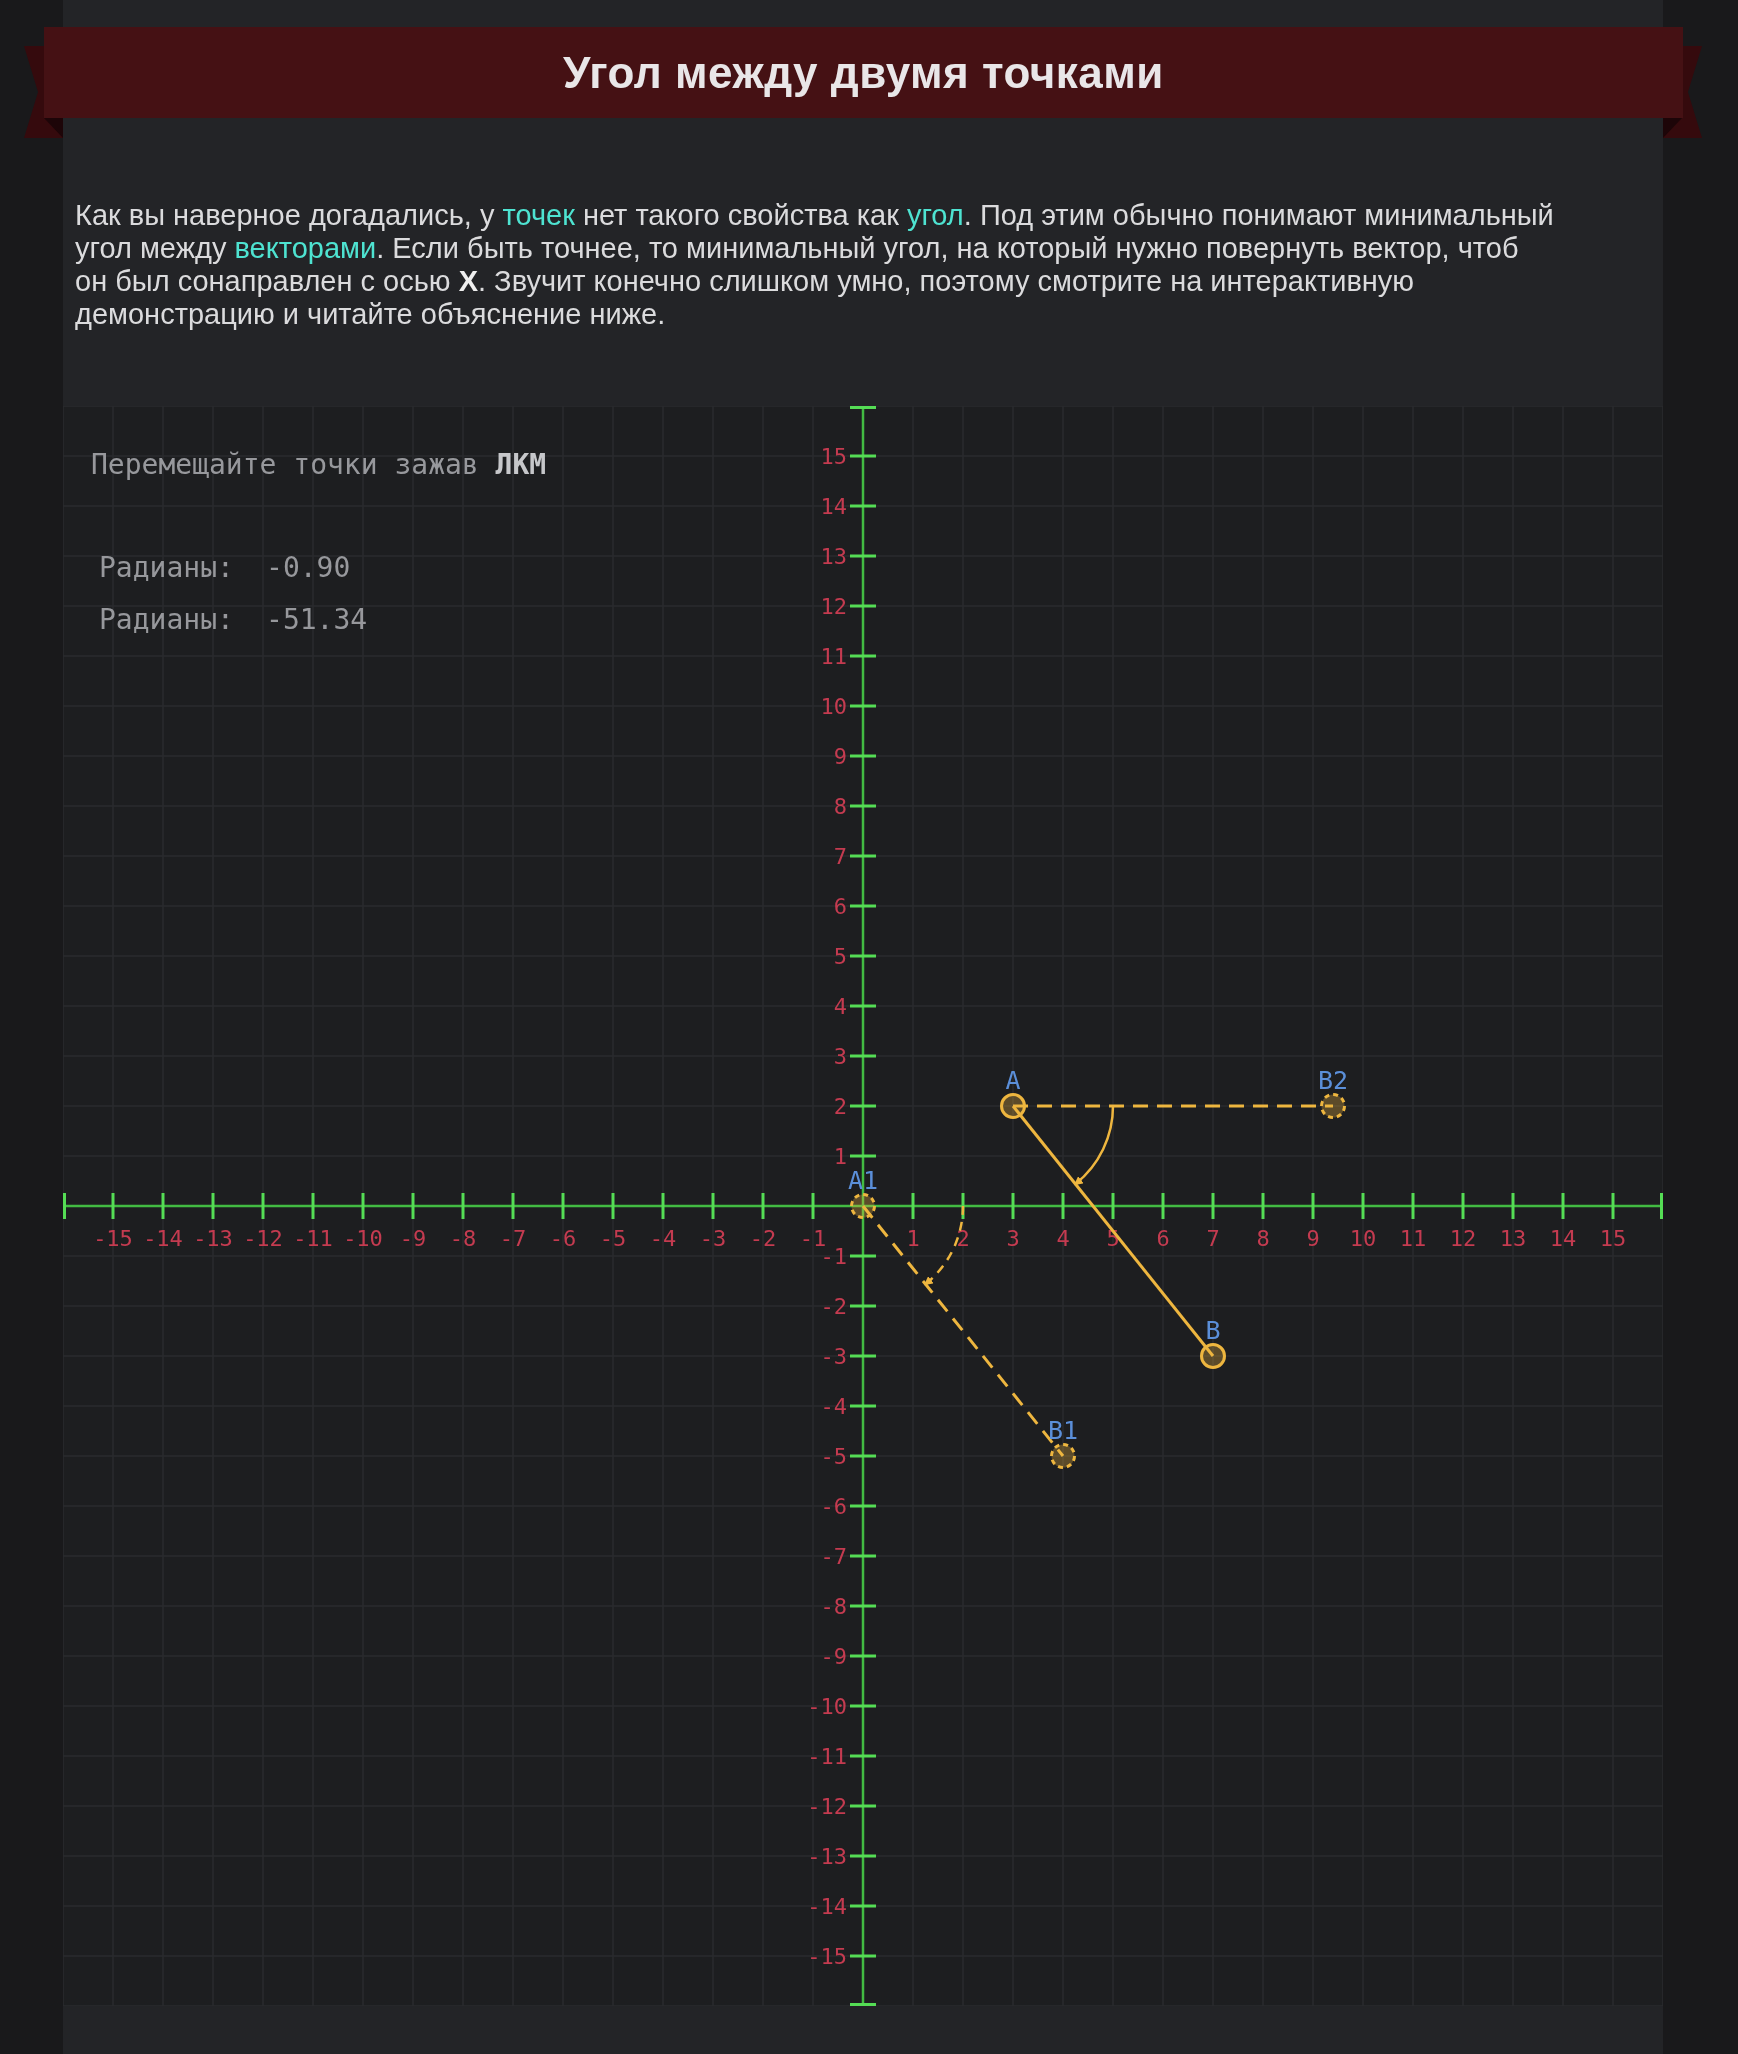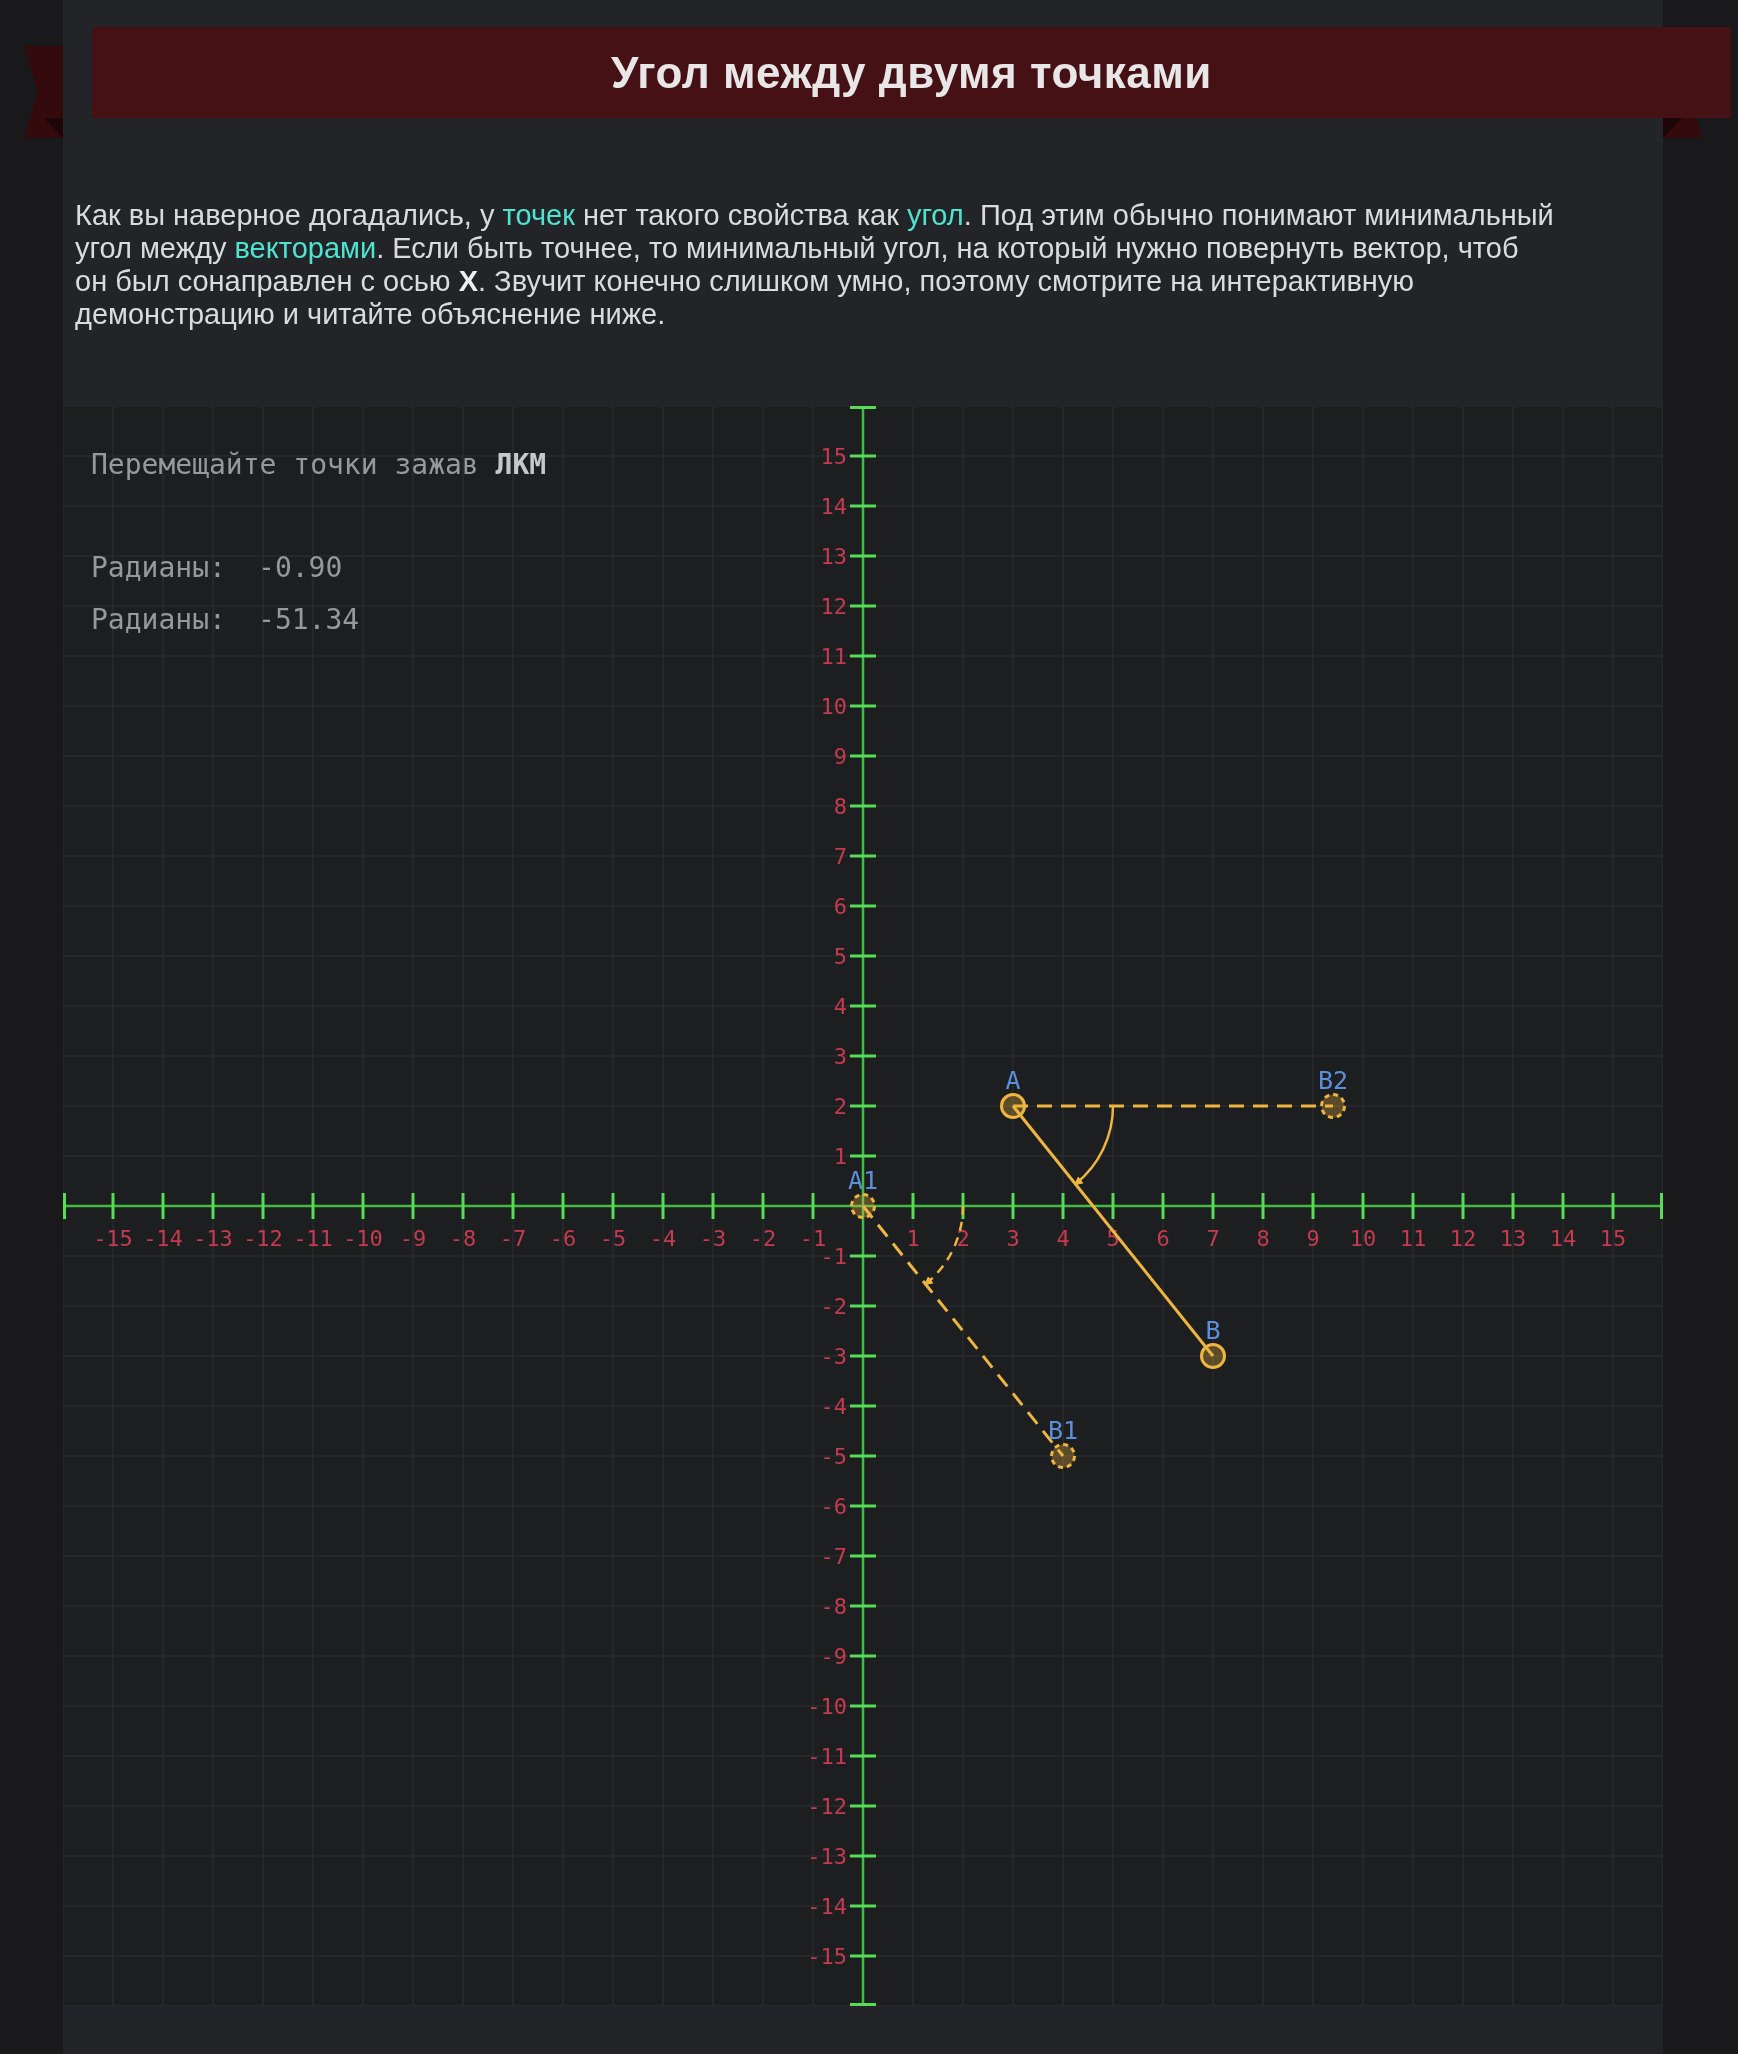--- a/index.html
+++ b/index.html
@@ -9,21 +9,21 @@
     font-family:"Liberation Sans",sans-serif;
   }
   .content{
     position:absolute;left:63px;top:0;width:1600px;height:2054px;
     background:#232427;
   }
   
   .ribbon-band{
     position:absolute;left:-19px;top:27px;width:1639px;height:91px;
     background:#451114;z-index:3;
-    display:flex;align-items:center;justify-content:center;margin-left:48px;
+    display:flex;align-items:center;justify-content:center;
   }
   .ribbon-title{
     color:#e9e6e8;font-size:44px;font-weight:bold;letter-spacing:0.5px;
   }
   .ribbon-tail{
     position:absolute;top:46px;width:39px;height:92px;background:#350a0d;z-index:1;
   }
   .ribbon-tail.left{left:-39px;clip-path:polygon(0 0,100% 0,100% 100%,0 100%,36% 50%);}
   .ribbon-tail.right{left:1600px;clip-path:polygon(0 0,100% 0,64% 50%,100% 100%,0 100%);}
   .ribbon-fold{position:absolute;top:118px;width:19px;height:20px;background:#1d0508;z-index:2;}
@@ -43,21 +43,21 @@
   }
   .plot-wrap svg{display:block;}
   svg text{font-family:"DejaVu Sans Mono","Liberation Mono",monospace;}
   .plot-info{
     position:absolute;left:28px;top:0;width:600px;
     font-family:"DejaVu Sans Mono","Liberation Mono",monospace;
     color:#97989c;font-size:28px;pointer-events:none;
   }
   .plot-hint{position:absolute;left:0;top:42px;white-space:pre;text-align:right;}
   .plot-hint b{color:#c6c7ca;}
-  .readout{position:absolute;left:0;white-space:pre;}
+  .readout{position:absolute;left:8px;white-space:pre;}
   .readout .val{margin-left:1.15em;}
   .readout.r1{top:145px;}
   .readout.r2{top:197px;}
 </style>
 </head>
 <body>
 
 <div class="content">
 
   <div class="ribbon-tail left"></div>

